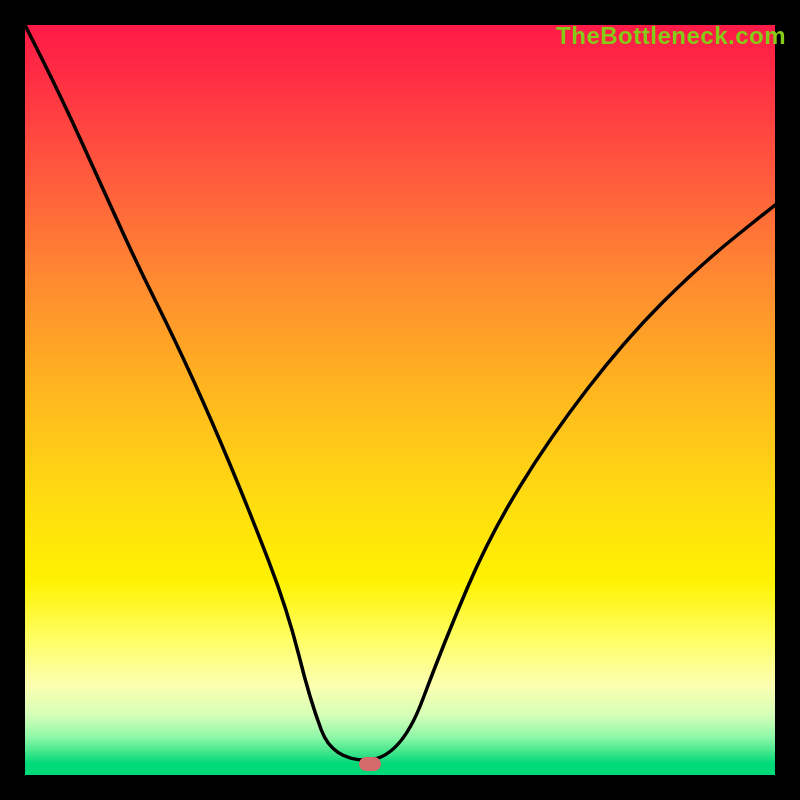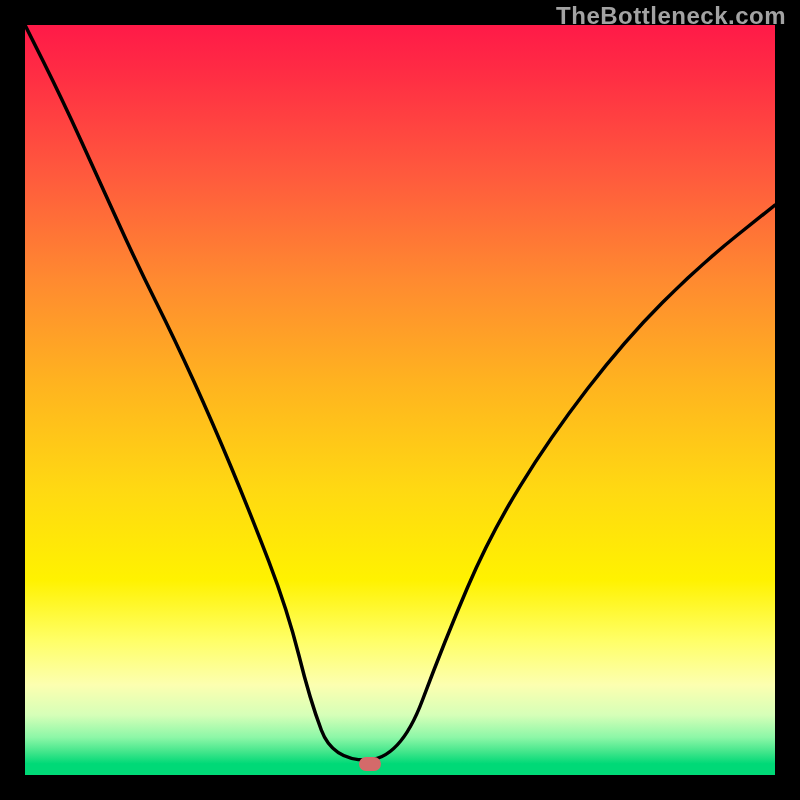--- a/index.html
+++ b/index.html
@@ -11,23 +11,23 @@
     font-family: Arial, Helvetica, sans-serif;
   }
   .frame {
     position: relative;
     width: 800px;
     height: 800px;
     background: #000;
   }
   .watermark {
     position: absolute;
-    top: 2px;
+    top: 22px;
     right: 14px;
-    color: #a3a3a3;
+    color: #84cc16;
     font-size: 24px;
     font-weight: 600;
     letter-spacing: 0.5px;
     z-index: 3;
   }
   .plot {
     position: absolute;
     left: 25px;
     top: 25px;
     width: 750px;

